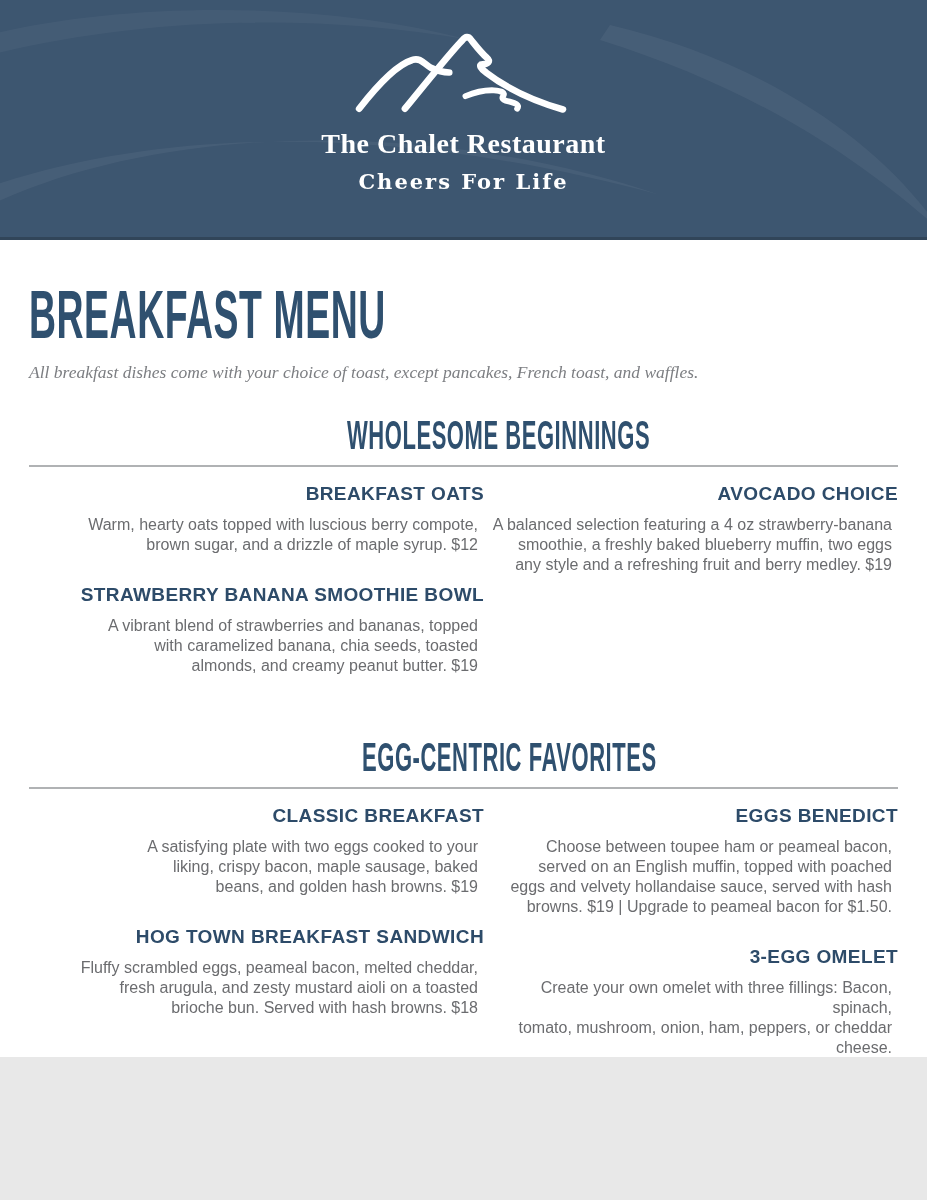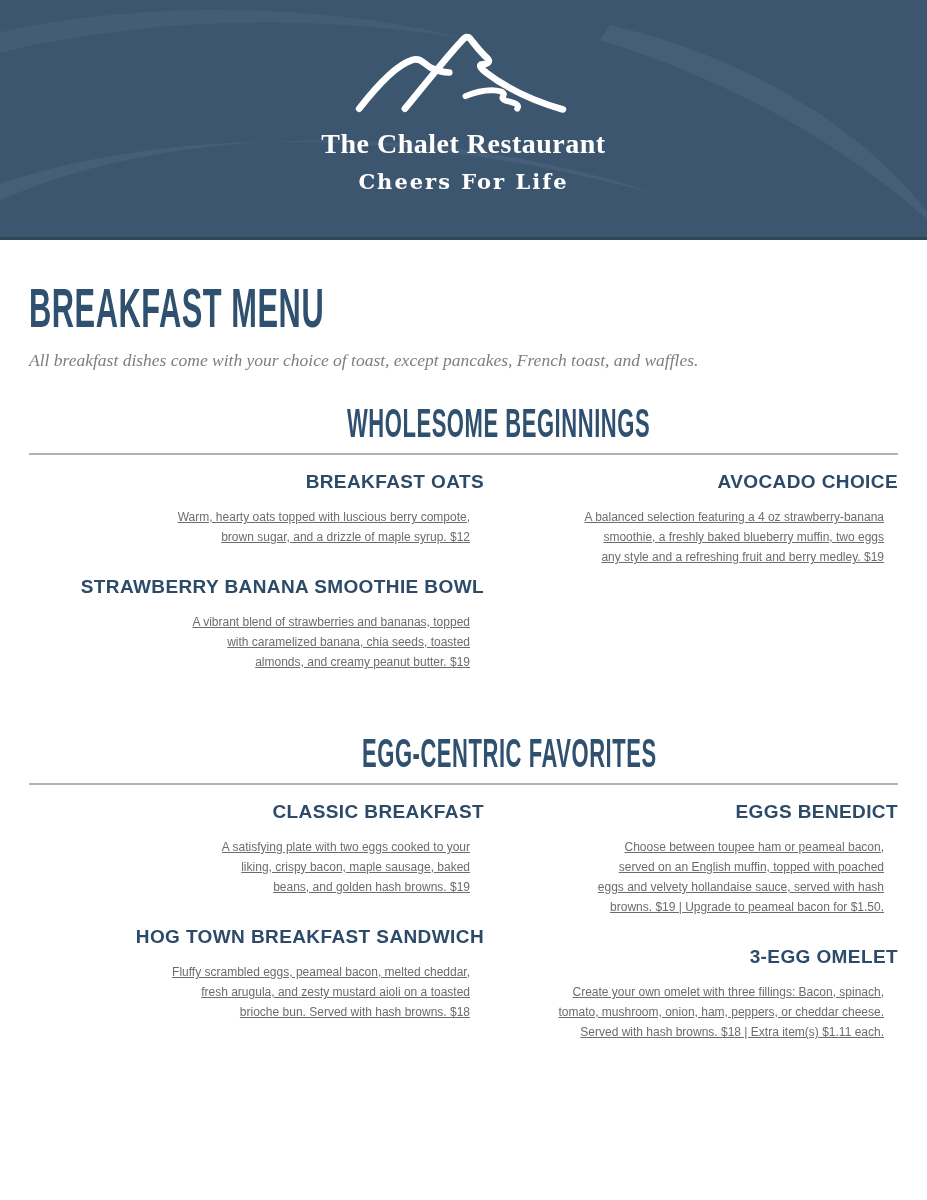--- a/index.html
+++ b/index.html
@@ -1,17 +1,17 @@
 <!DOCTYPE html>
 <html><head>
 <meta charset="utf-8">
 <style>
   html,body{margin:0;padding:0;background:#e8e8e8;}
   .page{
-    width:927px;height:1200px;margin:0 auto;background:#ffffff;
+    width:927px;height:1057px;margin:0 auto;background:#ffffff;
     font-family:"Liberation Sans",sans-serif;position:relative;overflow:hidden;
   }
   
   .hero{
     position:relative;height:237px;background:#3d5670;
     border-bottom:3px solid #314559;overflow:hidden;
   }
   .swirls{position:absolute;inset:0;width:100%;height:100%;}
   .logo-block{
     position:relative;z-index:2;display:flex;flex-direction:column;
@@ -25,38 +25,37 @@
   .tagline{
     color:#ffffff;font-family:"DejaVu Serif",serif;
     font-weight:bold;font-size:21px;letter-spacing:2px;margin-top:9px;
   }
   
   .content{padding:0 29px;}
   .condensed{
     display:inline-block;transform:scaleX(.55);transform-origin:0 50%;
     white-space:nowrap;font-weight:700;letter-spacing:1px;
   }
-  .menu-title{margin:40px 0 0;color:#2f506f;font-size:56px;line-height:1;}
+  .menu-title{margin:40px 0 0;color:#2f506f;font-size:68px;line-height:1;}
   .menu-subtitle{
     margin:14px 0 0;color:#7c7e82;font-family:"Liberation Serif",serif;
     font-style:italic;font-size:17.5px;
   }
   .menu-section{margin-top:30px;}
   .section-title{margin:0;color:#2f506f;font-size:40px;line-height:1.1;text-align:right;}
   .section-rule{border:none;border-top:2px solid #b0b2b4;margin:8px 0 16px;}
   .cols{display:grid;grid-template-columns:455px 1fr;text-align:right;}
   .menu-item{margin-bottom:29px;}
   .item-name{
     margin:0 0 10px;color:#2d4b69;font-size:19px;font-weight:bold;
     letter-spacing:.4px;
   }
   .item-desc{
-    margin:14px;color:#6b6c6f;font-size:12px;line-height:20px;
+    margin:6px;color:#6b6c6f;font-size:16px;line-height:20px;
     white-space:pre-line;
-    text-decoration:underline;
   }
 </style>
 </head>
 <body>
 
 <div class="page">
 
   <header class="hero">
     <svg class="swirls" viewBox="0 0 927 237" preserveAspectRatio="none">
       <path d="M-20,190 C180,120 420,130 660,195 C440,120 160,120 -20,210 Z" fill="rgba(255,255,255,0.05)"></path>

